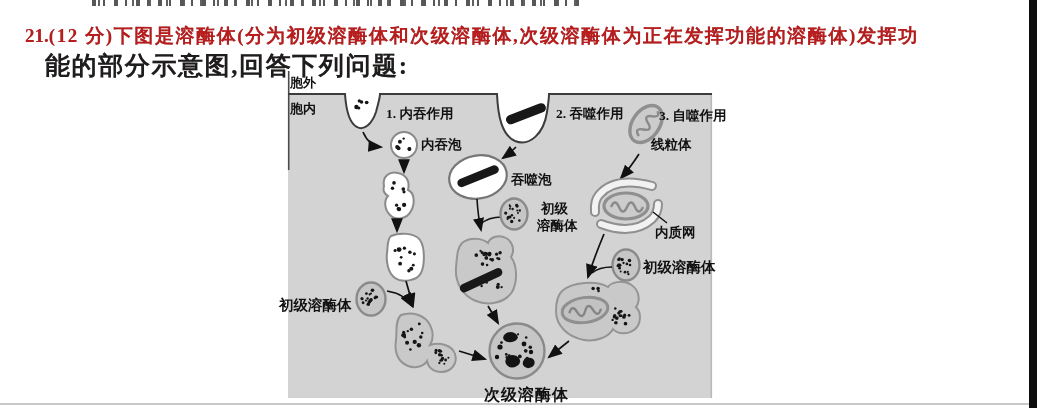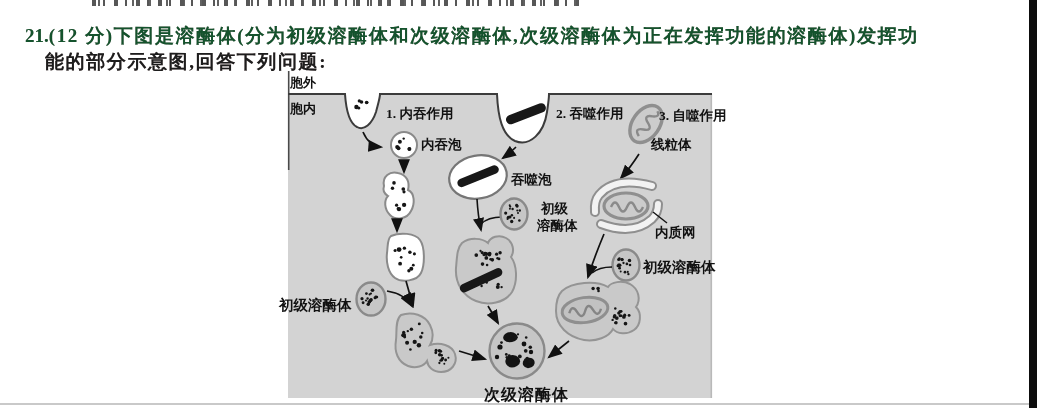--- a/index.html
+++ b/index.html
@@ -8,25 +8,25 @@
     font-family:"Liberation Serif","DejaVu Serif",serif;color:#1c1c1c;
   }
   
   .top-clip{
     position:absolute;left:92px;top:0;width:487px;height:6px;opacity:.8;
     background:
       repeating-linear-gradient(90deg,#2e2e2e 0 4px,transparent 4px 11px,#2e2e2e 11px 13px,transparent 13px 22px),
       repeating-linear-gradient(90deg,transparent 0 6px,#3a3a3a 6px 8px,transparent 8px 17px);
   }
   .qtext{position:absolute;left:25px;top:24px;width:1000px;
-    font-size:19px;font-weight:600;line-height:24.5px;letter-spacing:1.6px;color:#14532d;
+    font-size:19px;font-weight:600;line-height:24.5px;letter-spacing:1.6px;color:#b91c1c;
     text-shadow:0 0 .5px rgba(80,40,40,.45);}
   .qtext .num{letter-spacing:0;}
   .qline2{position:absolute;left:45px;top:48.5px;
-    font-size:19px;font-weight:600;letter-spacing:1.6px;color:#1d1d1d;
+    font-size:25px;font-weight:600;letter-spacing:1.6px;color:#1d1d1d;
     text-shadow:0 0 .5px rgba(80,40,40,.45);}
   .scanbar{position:absolute;right:0;top:0;width:8px;height:408px;background:#0d0d0d;}
   .bottomrule{position:absolute;left:0;top:403px;width:1030px;height:2px;background:#c9c9c9;}
   svg text{font-family:"Liberation Serif","DejaVu Serif",serif;font-weight:700;fill:#111;}
   .lbl{font-size:13.5px;}
   .lbl-big{font-size:16px;letter-spacing:1px;}
   .lbl-mem{font-size:13px;}
   .lbl-l{font-size:14.5px;}
 </style>
 </head>

